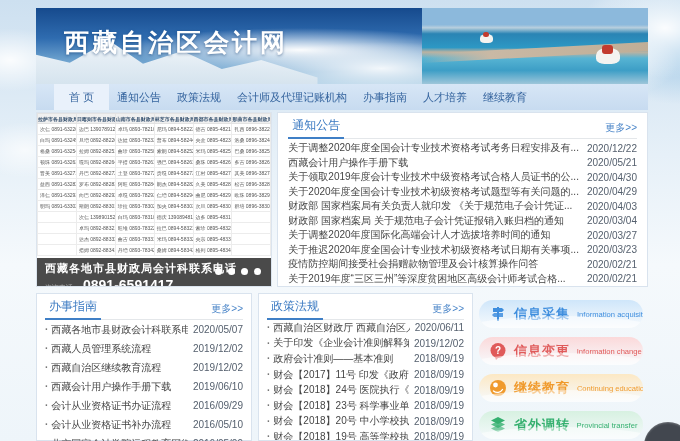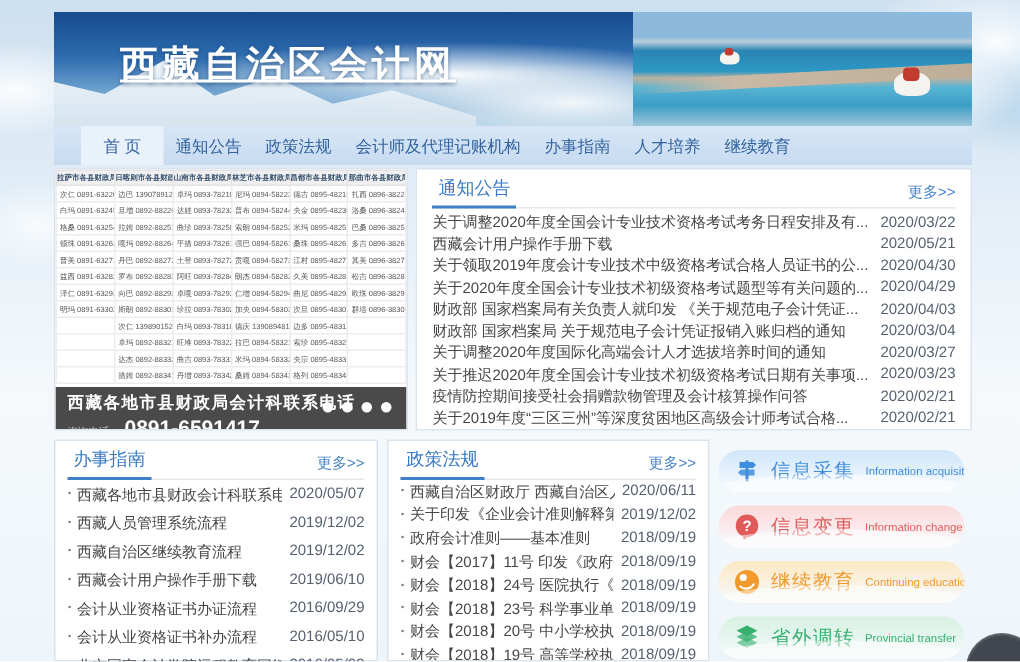--- a/index.html
+++ b/index.html
@@ -22,21 +22,21 @@
   .banner-mountain { position:absolute; left:0; bottom:0; width:46%; height:70%;
     background:linear-gradient(180deg,#ffffff,#d8e5ef);
     clip-path:polygon(0 100%, 0 45%, 12% 60%, 26% 18%, 38% 62%, 52% 38%, 66% 72%, 80% 55%, 100% 88%, 100% 100%); opacity:.95; }
   .banner-lake { position:absolute; right:0; top:0; width:37%; height:100%;
     background:linear-gradient(180deg,#8cb9dc 0%,#8cb9dc 22%,#b9cfdd 26%,#2a84b4 34%,#2d98c4 52%,#bdb2a0 58%,#57b4d3 66%,#3d9ec6 82%,#9ec6da 100%); }
   .banner-shore { position:absolute; right:0; top:52%; width:37%; height:12%; background:linear-gradient(90deg, rgba(201,185,160,0), #c9b9a5 30%, #bfae97); transform:skewY(-3deg); }
   .yak { position:absolute; background:#f4f3f0; border-radius:45% 45% 35% 35%; }
   .yak .saddle { position:absolute; left:25%; top:-18%; width:45%; height:55%; background:#c23b2e; border-radius:3px; }
   .yak1 { right:155px; top:26px; width:13px; height:9px; }
   .yak2 { right:28px; top:40px; width:24px; height:16px; }
-  .banner-title { position:absolute; left:44px; top:18px; color:#fff; font-size:25px; font-weight:bold; letter-spacing:3px; text-shadow:0 1px 3px rgba(20,60,110,.55);text-decoration:underline; }
+  .banner-title { position:absolute; left:28px; top:18px; color:#fff; font-size:25px; font-weight:bold; letter-spacing:3px; text-shadow:0 1px 3px rgba(20,60,110,.55); }
 
   
   .nav { display:flex; align-items:stretch; justify-content:flex-start; height:26px; padding:0 18px; background:linear-gradient(180deg,#d7e6f6,#c7dbf0); }
   .nav-item { display:flex; align-items:center; padding:0 8px; font-size:11px; color:#35649e; cursor:pointer; white-space:nowrap; }
   .nav-item.active { background:#e9f1fb; padding:0 15px; }
 
   
   .row1 { display:flex; gap:5px; margin-top:2px; }
   .carousel { position:relative; width:294px; height:175px; background:#fff; border:1px solid #dbe4ee; overflow:hidden; }
   table.mini { width:100%; border-collapse:collapse; table-layout:fixed; }
@@ -66,21 +66,21 @@
   .g-li { display:flex; align-items:center; height:19px; font-size:10px; color:#454545; cursor:pointer; }
   .p-li { display:flex; align-items:center; height:15.6px; font-size:10px; color:#454545; cursor:pointer; }
   .bullet { color:#777; margin-right:3px; font-weight:bold; }
   .g-li .txt, .p-li .txt { flex:1; white-space:nowrap; overflow:hidden; }
   .g-li .date, .p-li .date { color:#55606e; margin-left:5px; font-size:10px; }
 
   .cards { width:164px; padding-top:7px; }
   .card { position:relative; height:28px; border-radius:14px; display:flex; align-items:center; padding:0 10px; margin-bottom:9px; overflow:hidden; cursor:pointer; }
   .card::after { content:''; position:absolute; left:-15%; top:58%; width:130%; height:130%; background:rgba(255,255,255,.5); border-radius:50%; }
   .card .icn { width:18px; height:18px; margin-right:7px; flex:none; display:flex; align-items:center; justify-content:center; }
-  .card .lbl { font-size:13px; font-weight:normal; letter-spacing:1px; white-space:nowrap; }
+  .card .lbl { font-size:13px; font-weight:bold; letter-spacing:1px; white-space:nowrap; }
   .card .en { font-size:8px; margin-left:5px; white-space:nowrap; transform:scale(.95); }
 
   .fab { position:absolute; left:644px; top:422px; width:48px; height:48px; border-radius:50%; background:#42474f; box-shadow:inset 0 1px 2px rgba(255,255,255,.25); cursor:pointer; }
 </style>
 </head>
 <body>
 
 <div class="page">
   <div class="container">
 
@@ -234,21 +234,21 @@
       </div>
 
       <div class="box notices">
         <div class="box-head">
           <span class="box-title">通知公告</span>
           <span class="more">更多&gt;&gt;</span>
         </div>
         <div class="nlist" id="notice-list">
             <div class="n-li">
               <span class="txt">关于调整2020年度全国会计专业技术资格考试考务日程安排及有...</span>
-              <span class="date">2020/03/22</span>
+              <span class="date">2020/12/22</span>
             </div>
             <div class="n-li">
               <span class="txt">西藏会计用户操作手册下载</span>
               <span class="date">2020/05/21</span>
             </div>
             <div class="n-li">
               <span class="txt">关于领取2019年度会计专业技术中级资格考试合格人员证书的公...</span>
               <span class="date">2020/04/30</span>
             </div>
             <div class="n-li">

